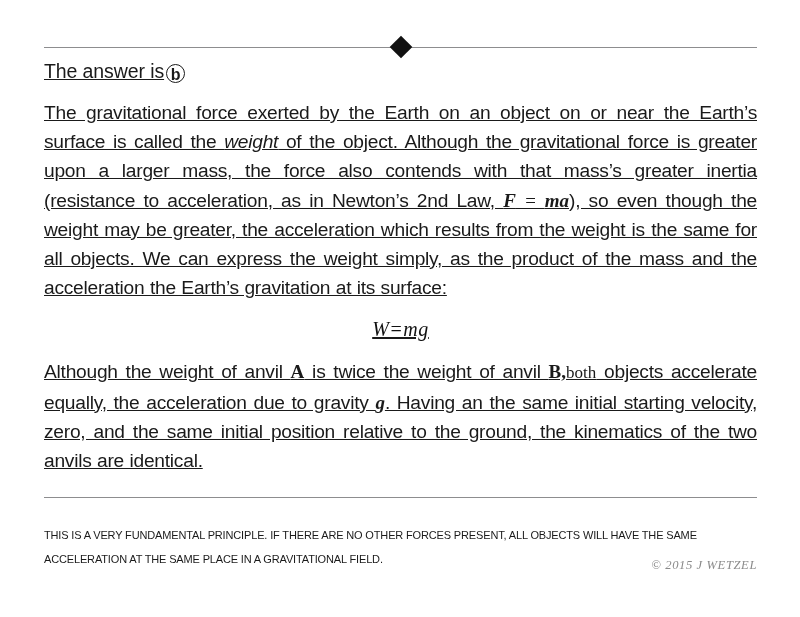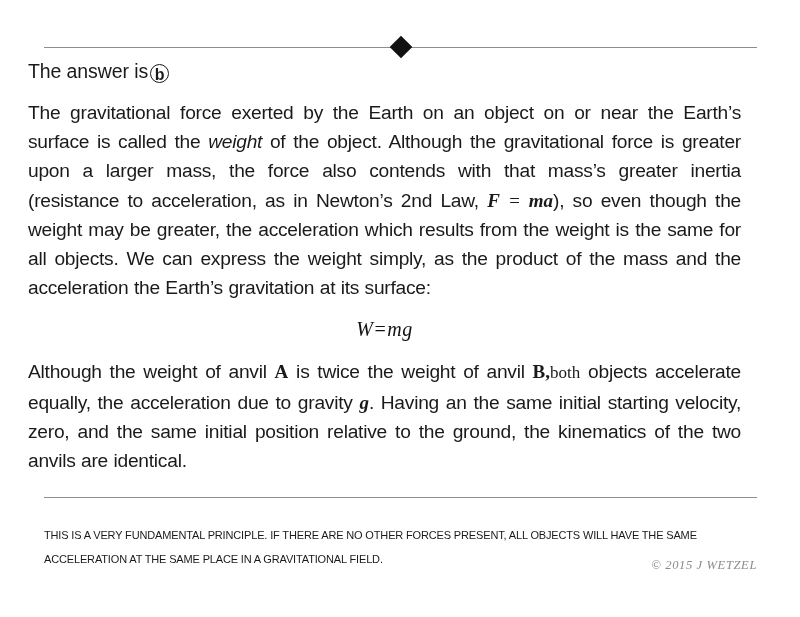--- a/index.html
+++ b/index.html
@@ -45,23 +45,24 @@
     width: 16px;
     height: 16px;
     margin-left: -8px;
     background: #111111;
     transform: rotate(45deg);
   }
 
   
   .content {
     position: absolute;
-    left: 28px;
+    left: 44px;
     top: 58px;
     width: 713px;
+    text-decoration: underline;
   }
 
   .answer-line {
     font-size: 19.5px;
     line-height: 26px;
     letter-spacing: -0.1px;
     margin: 0 0 14px 0;
     white-space: nowrap;
   }
   .circled {

